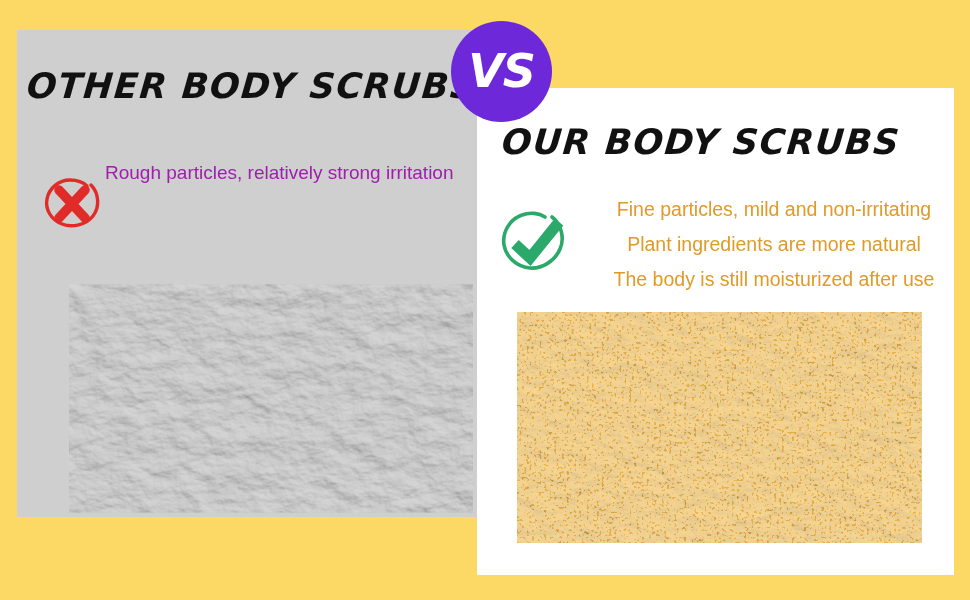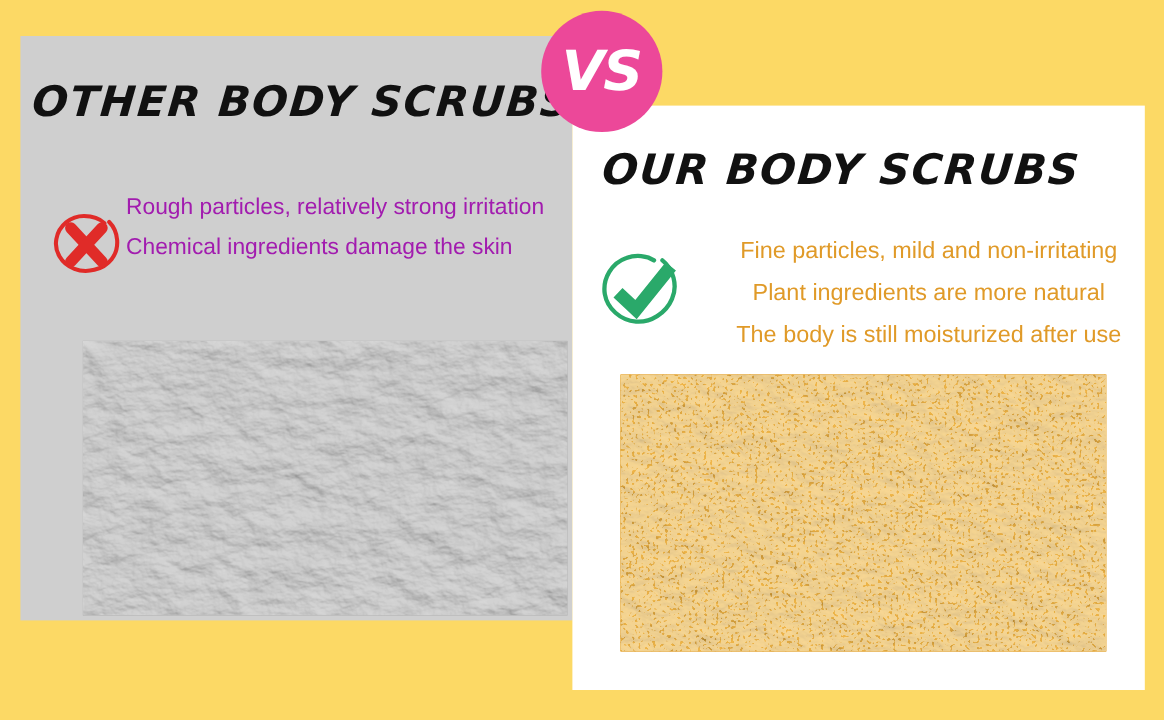--- a/index.html
+++ b/index.html
@@ -122,25 +122,25 @@
     width: 405px;
     height: 231px;
     overflow: hidden;
     background: #E8A52A;
   }
 
   
   .vs-badge {
     position: absolute;
     left: 451px;
-    top: 9px;
+    top: 21px;
     width: 101px;
     height: 101px;
     border-radius: 50%;
-    background: #ec4899;
+    background: #6d28d9;
     display: flex;
     align-items: center;
     justify-content: center;
   }
   .vs-badge .vs-text {
     font-family: "DejaVu Sans", sans-serif;
     font-weight: bold;
     font-style: italic;
     font-size: 46px;
     color: #FFFFFF;
@@ -163,21 +163,20 @@
     <div class="mark-x">
       <svg viewBox="0 0 66 66" width="66" height="66" aria-hidden="true">
         <path d="M52 14 C60 22 61 36 54 45 C47 54 33 57 23 53 C12 49 6 38 8 28 C10 17 20 9 31 9 C38 9 44 11 48 15" fill="none" stroke="#E02B28" stroke-width="3.4" stroke-linecap="round"></path>
         <path d="M20 19 L46 47" fill="none" stroke="#E02B28" stroke-width="9.5" stroke-linecap="round"></path>
         <path d="M46 19 L20 47" fill="none" stroke="#E02B28" stroke-width="9.5" stroke-linecap="round"></path>
       </svg>
     </div>
 
     <div class="bullets">
       <div class="line">Rough particles, relatively strong irritation</div>
-      <div class="line">Chemical ingredients damage the skin</div>
     </div>
 
     <div class="photo-gray">
       <svg viewBox="0 0 404 229" width="404" height="229" preserveAspectRatio="none" aria-hidden="true">
         <defs>
           <filter id="grayTex" x="0" y="0" width="100%" height="100%">
             <feTurbulence type="fractalNoise" baseFrequency="0.035 0.055" numOctaves="5" seed="7" result="n"></feTurbulence>
             <feDiffuseLighting in="n" lighting-color="#e4e4e4" surfaceScale="3.2" result="lit">
               <feDistantLight azimuth="120" elevation="58"></feDistantLight>
             </feDiffuseLighting>

